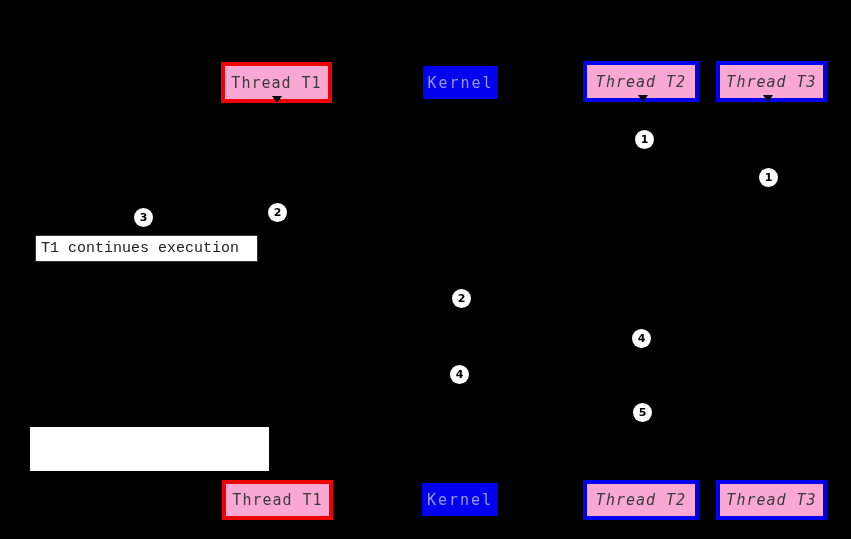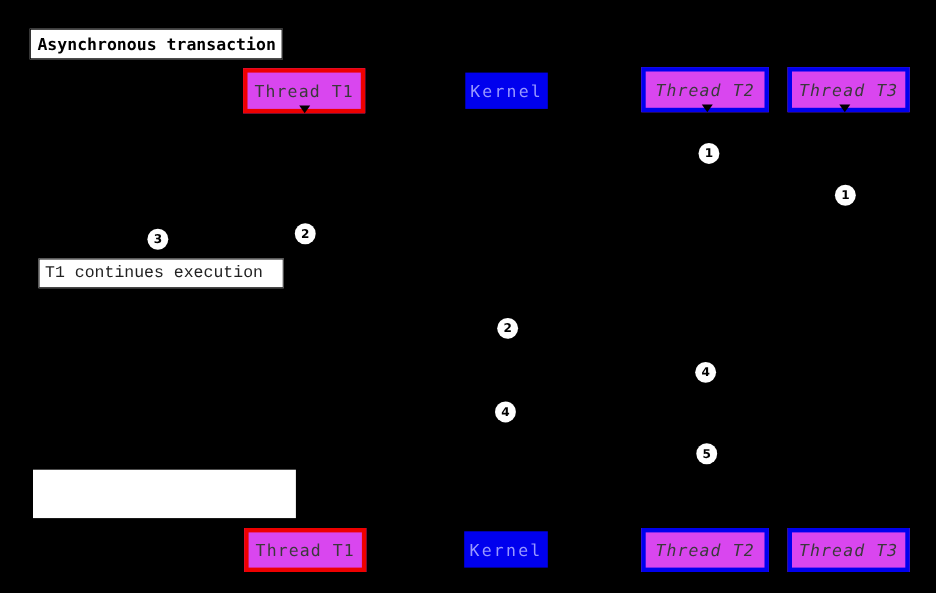--- a/index.html
+++ b/index.html
@@ -13,21 +13,21 @@
 
   .diagram-title {
     position:absolute; left:27px; top:26px; width:230px; height:28px;
     background:#fff; color:#000;
     font:bold 15px "DejaVu Sans Mono", monospace;
     display:flex; align-items:center; padding-left:6px; box-sizing:border-box;
     border:1px solid #000;
   }
 
   .actor {
-    position:absolute; background:#d946ef; color:var(--actor-text,#3a3a3a);
+    position:absolute; background:#f9a8d4; color:var(--actor-text,#3a3a3a);
     font:15px "DejaVu Sans Mono", monospace; letter-spacing:1px;
     display:flex; align-items:center; justify-content:center;
     box-sizing:border-box;
   }
   .actor.red-border  { border:4px solid var(--thread-t1-border,#ee0000); }
   .actor.blue-border { border:4px solid var(--thread-border,#0000ee);font-style:italic; }
   .actor.kernel {
     background:var(--kernel-fill,#0000ee);
     color:var(--kernel-text,#9898ff);
     border:none; letter-spacing:2px;
@@ -58,21 +58,20 @@
     border-left:5px solid transparent;
     border-right:5px solid transparent;
     border-top:7px solid #000;
   }
 </style>
 </head>
 <body style="--background: #000000; --thread-t1-border: #ee0000; --thread-border: #0000ee; --kernel-fill: #0000ee; --kernel-text: #9898ff; --actor-text: #3a3a3a; --note-text: #222222; --marker-fill: #ffffff; --marker-text: #000000;">
 
 <div class="stage">
 
-  <div class="diagram-title">Asynchronous transaction</div>
 
   <div class="actor red-border" style="left:221px; top:62px; width:111px; height:41px;">Thread T1</div>
   <div class="actor kernel" style="left:423px; top:66px; width:75px; height:33px;">Kernel</div>
   <div class="actor blue-border" style="left:583px; top:61px; width:116px; height:41px;">Thread T2</div>
   <div class="actor blue-border" style="left:716px; top:61px; width:111px; height:41px;">Thread T3</div>
 
   <div class="arrow-notch" style="left:272px; top:96px;"></div>
   <div class="arrow-notch" style="left:638px; top:95px;"></div>
   <div class="arrow-notch" style="left:763px; top:95px;"></div>
   <div class="arrow-notch" style="left:272px; top:478px;"></div>

